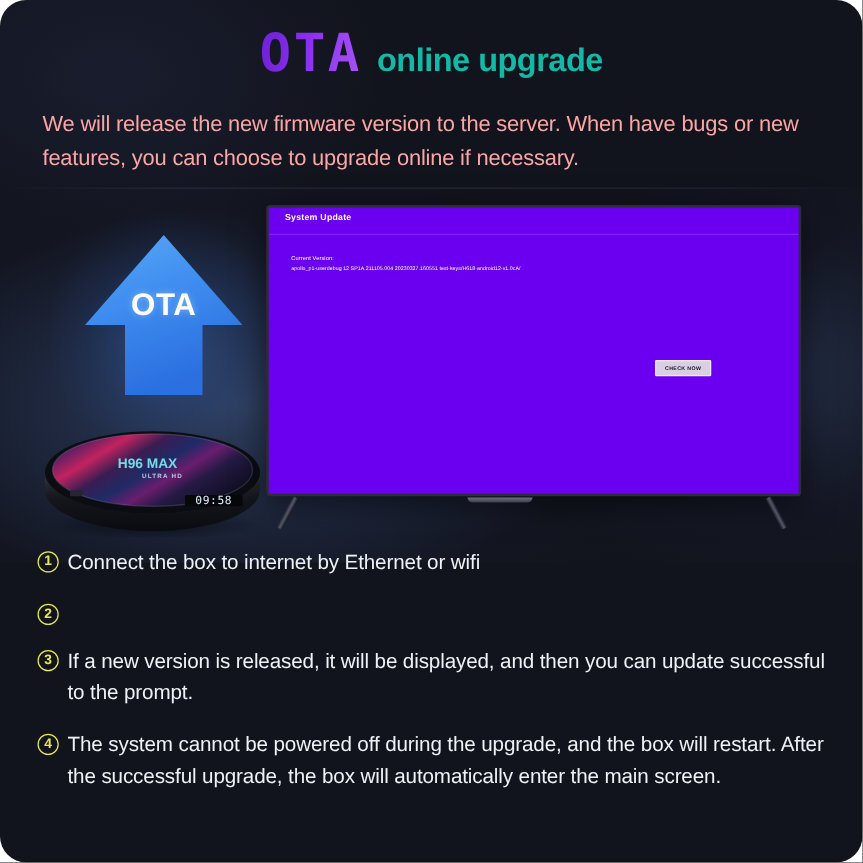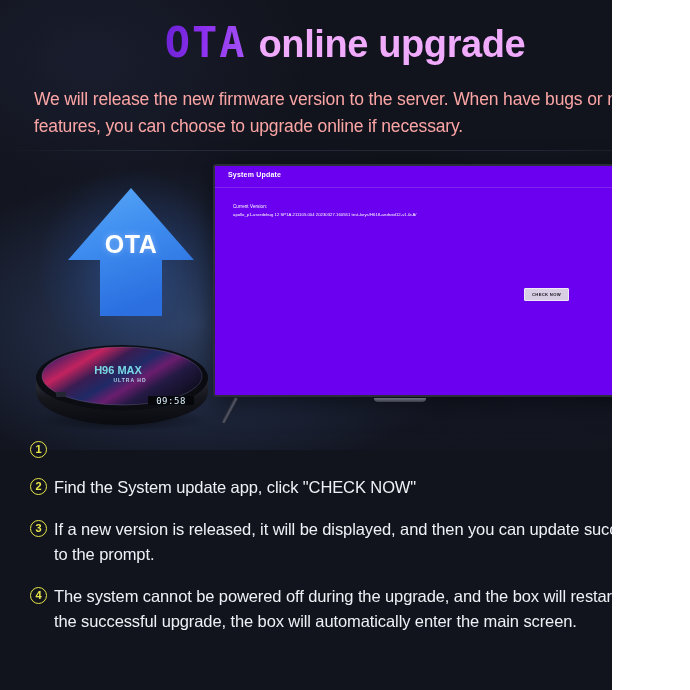--- a/index.html
+++ b/index.html
@@ -6,24 +6,25 @@
 
   html, body {
     width: 690px;
     height: 690px;
     overflow: hidden;
     font-family: "Liberation Sans", sans-serif;
   }
 
   #page {
     position: relative;
-    width: 612px;
+    width: 690px;
     height: 690px;
     background: #12141d;
     overflow: hidden;
+    border-radius: 21px;
   }
 
   
   .bg-glow-center {
     position: absolute;
     left: -40px; top: 150px;
     width: 560px; height: 300px;
     background: radial-gradient(ellipse at 42% 58%,
                 rgba(70,98,150,0.55) 0%,
                 rgba(48,68,112,0.35) 38%,
@@ -69,23 +70,23 @@
     font-size: 42px;
     font-weight: bold;
     letter-spacing: 2px;
     background: linear-gradient(100deg, #6b21d4 0%, #8b2fee 45%, #a855f7 100%);
     -webkit-background-clip: text;
     background-clip: text;
     color: transparent;
     -webkit-text-fill-color: transparent;
   }
   .title-rest {
-    font-size: 38px;
-    font-weight: bold;
-    color: #f0abfc;
+    font-size: 26px;
+    font-weight: bold;
+    color: #14b8a6;
     letter-spacing: -0.4px;
   }
 
   .subtitle {
     position: absolute;
     top: 86px; left: 34px;
     width: 630px;
     color: #fca5a5;
     font-size: 17.5px;
     line-height: 27px;
@@ -335,25 +336,25 @@
   </div>
   <div class="tv-base"></div>
   <div class="tv-centerbar"></div>
   <div class="tv-leg left"></div>
   <div class="tv-leg right"></div>
 
   <div class="steps">
 
     <div class="step">
       <div class="step-num">1</div>
+      <div class="step-text">Connect the box to internet by Ethernet or wifi</div>
     </div>
 
     <div class="step">
       <div class="step-num">2</div>
-      <div class="step-text">Find the System update app,    click "CHECK NOW"</div>
     </div>
 
     <div class="step">
       <div class="step-num">3</div>
       <div class="step-text">If a new version is released, it will be displayed, and then you can update successful to the prompt.</div>
     </div>
 
     <div class="step">
       <div class="step-num">4</div>
       <div class="step-text">The system cannot be powered off during the upgrade, and the box will restart. After the successful upgrade, the box will automatically enter the main screen.</div>

